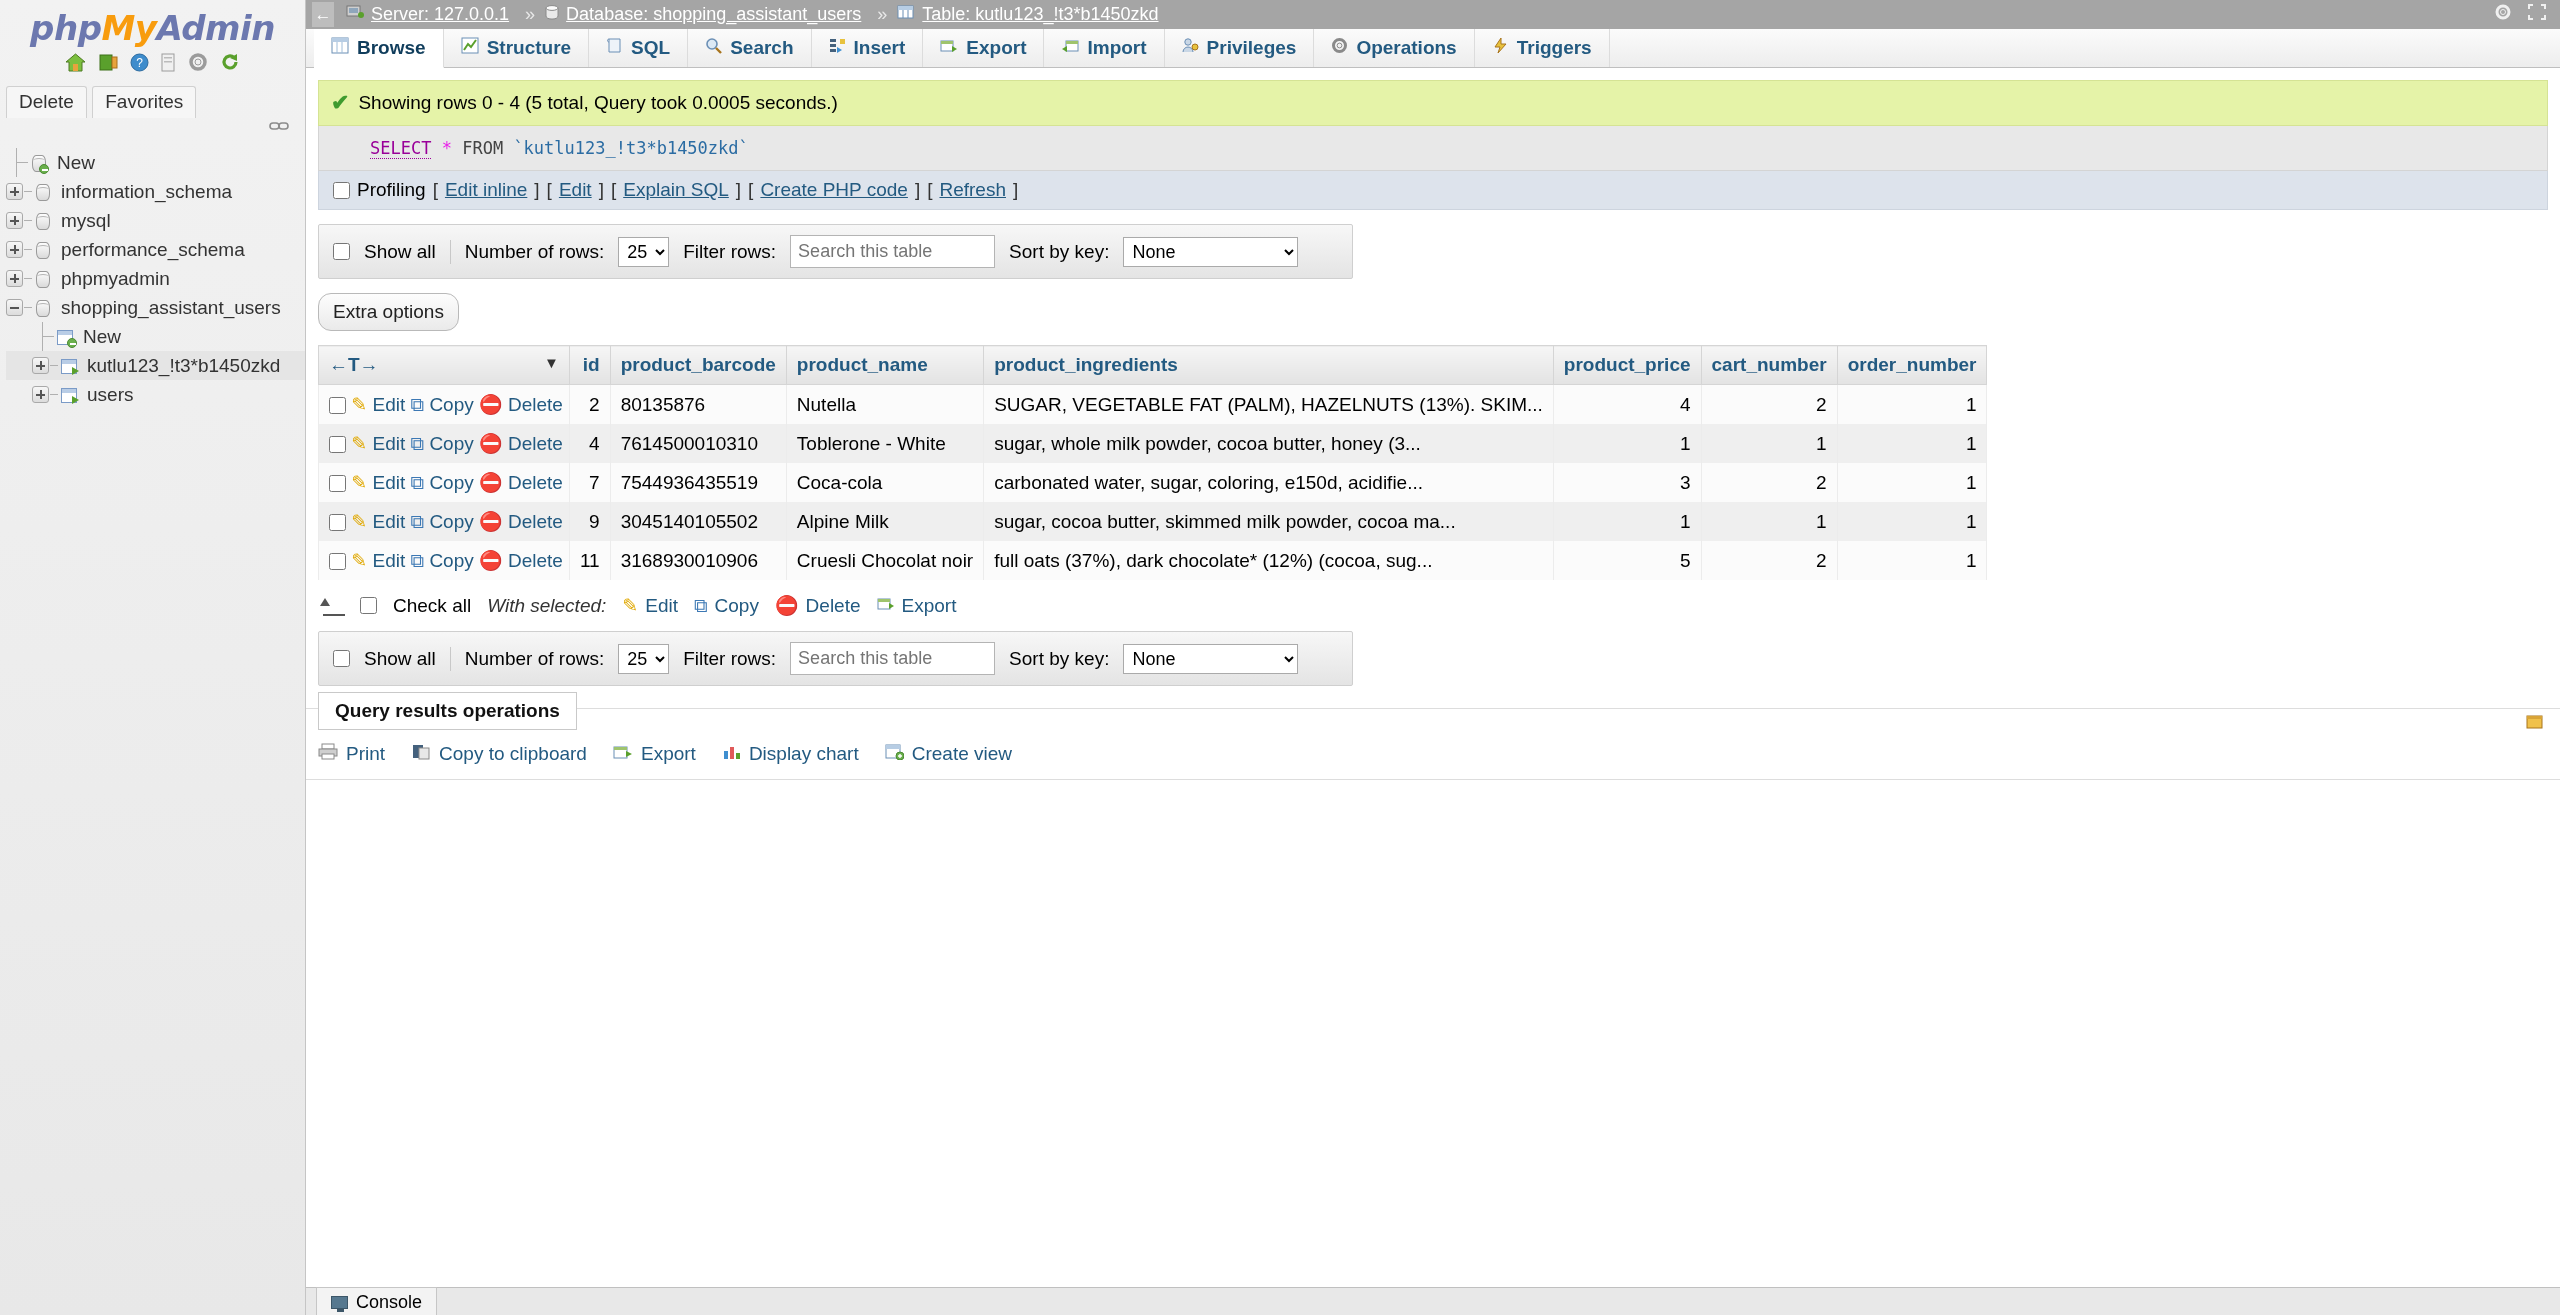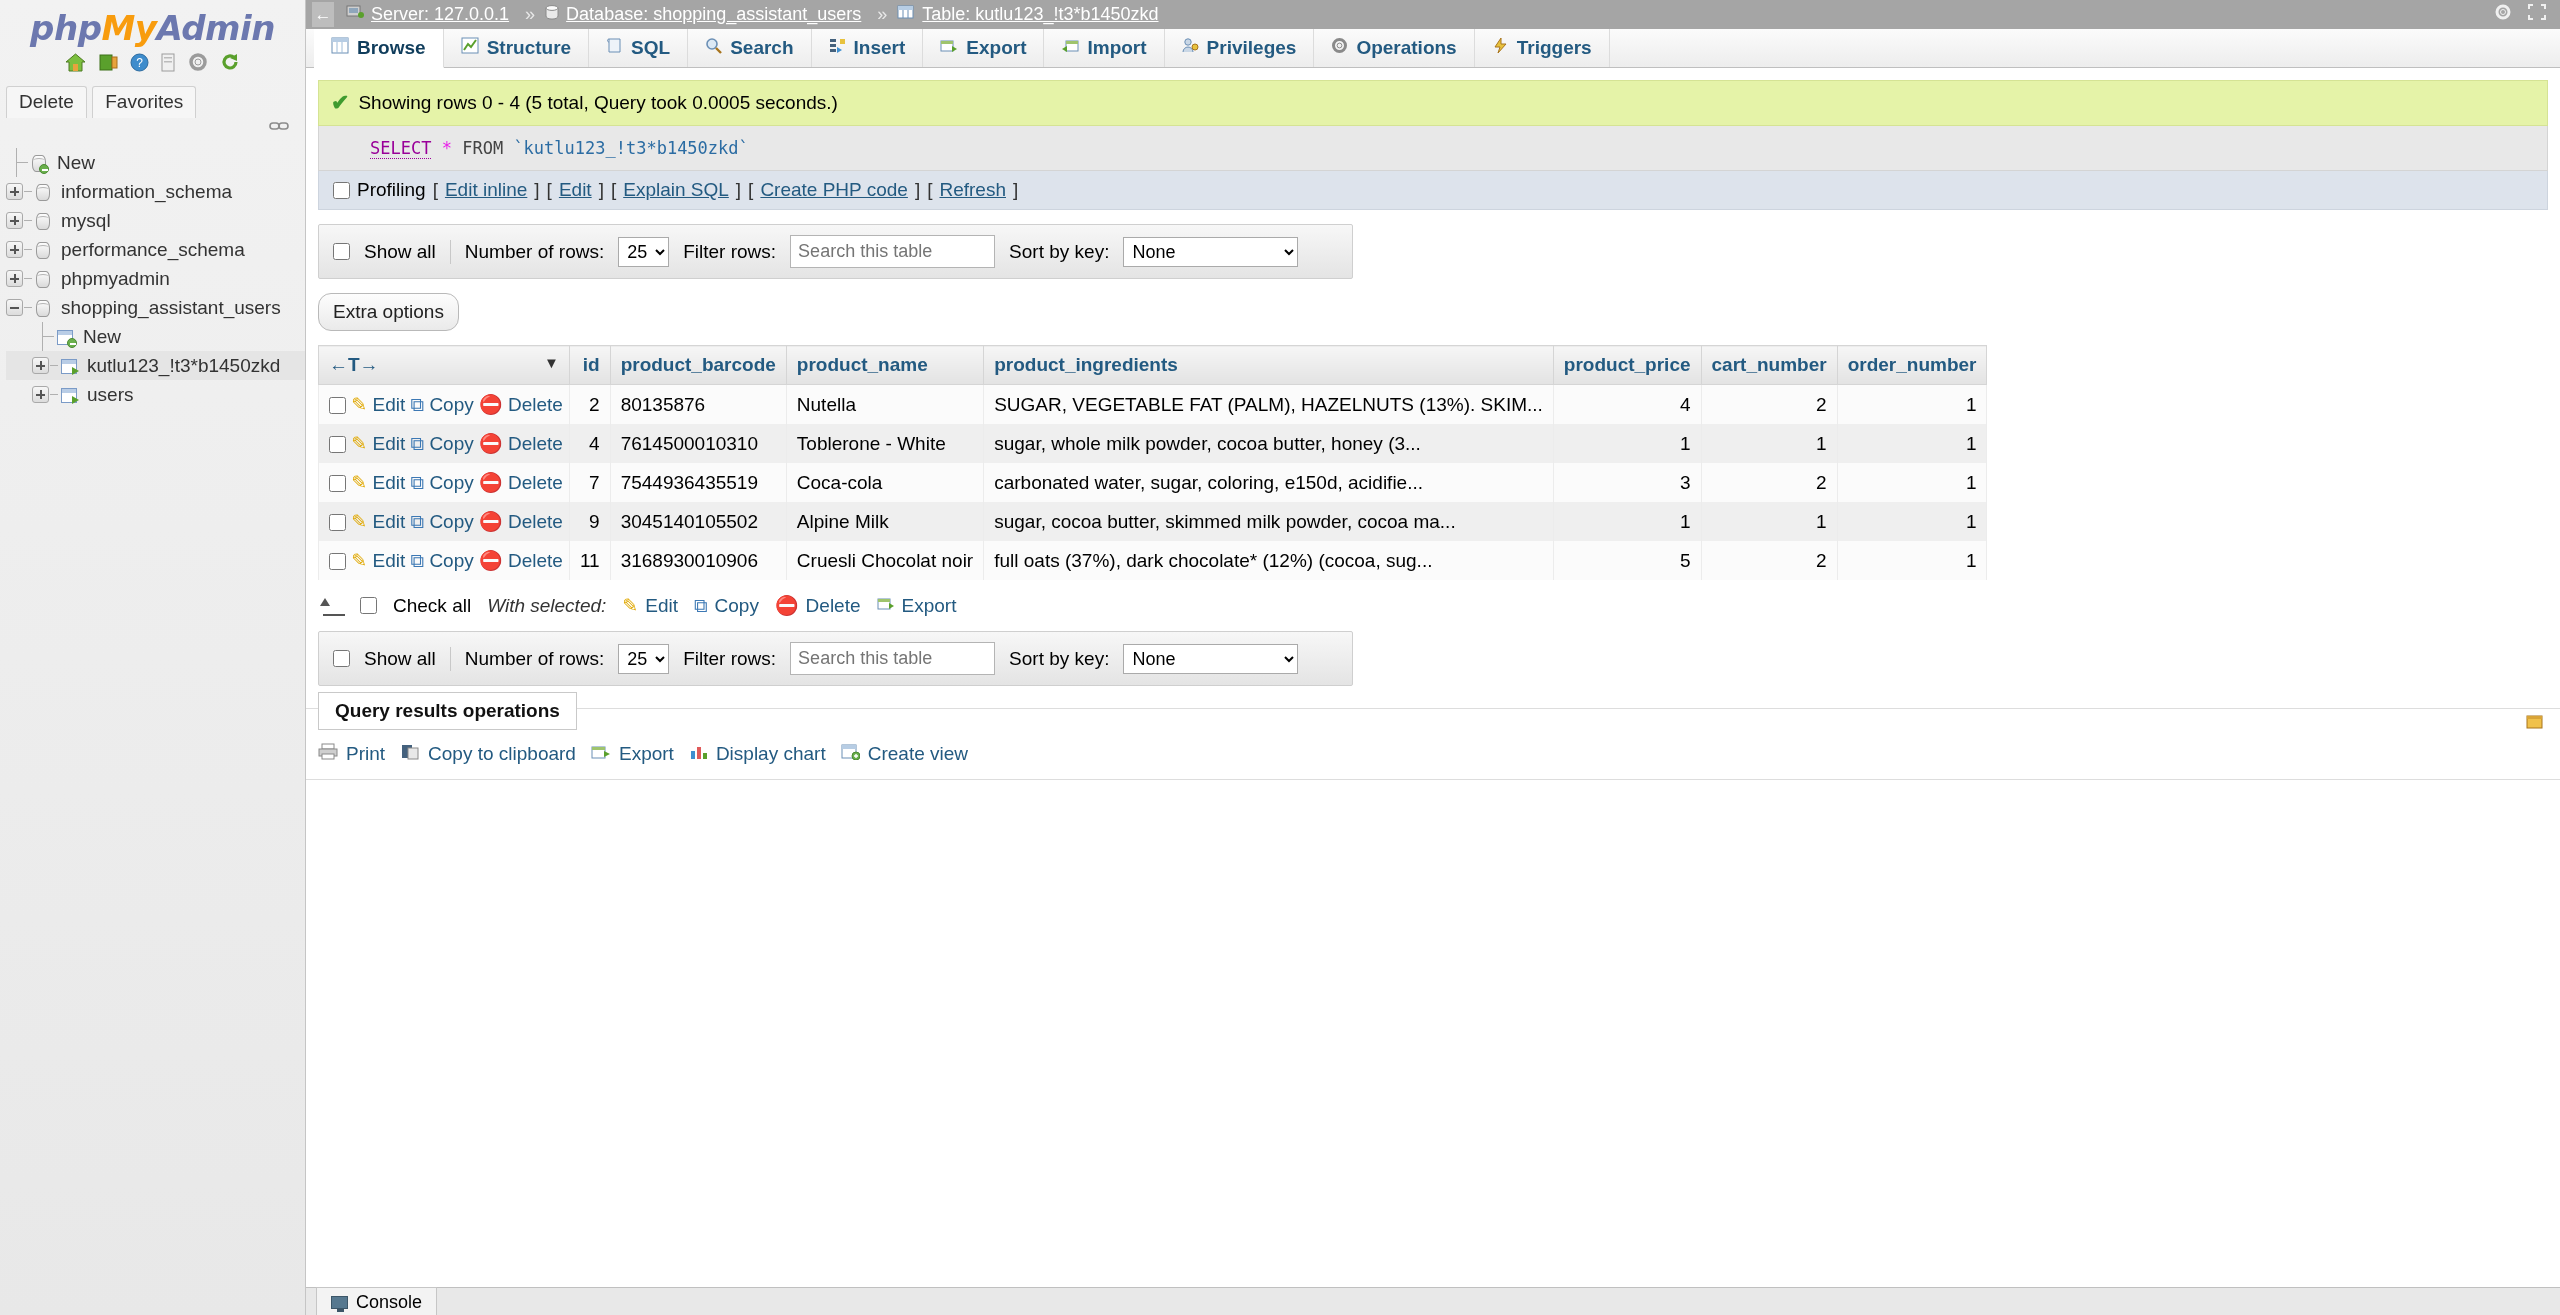--- a/index.html
+++ b/index.html
@@ -290,21 +290,21 @@
   }
 
   .qro-wrap { margin-top: 22px; border-top: 1px solid #ddd; position: relative; }
   .qro-title {
     position: absolute; top: -17px; left: 12px;
     background: #fff; border: 1px solid #c9c9c9;
     padding: 7px 16px; font-size: 19px; font-weight: bold; color: #111;
   }
   .qro-bar {
     margin: 34px 0 0 12px;
-    display: flex; align-items: center; gap: 15px;
+    display: flex; align-items: center; gap: 26px;
     font-size: 19px;
     padding-bottom: 14px;
   }
   .qro-bar a { color: #235a81; cursor: pointer; display:flex; align-items:center; gap:8px; }
   .bottom-rule { border-bottom: 1px solid #ddd; margin: 0 0 0 0; }
 
   .float-ic { position: absolute; right: 16px; top: 645px; }
 
   
   .console {

